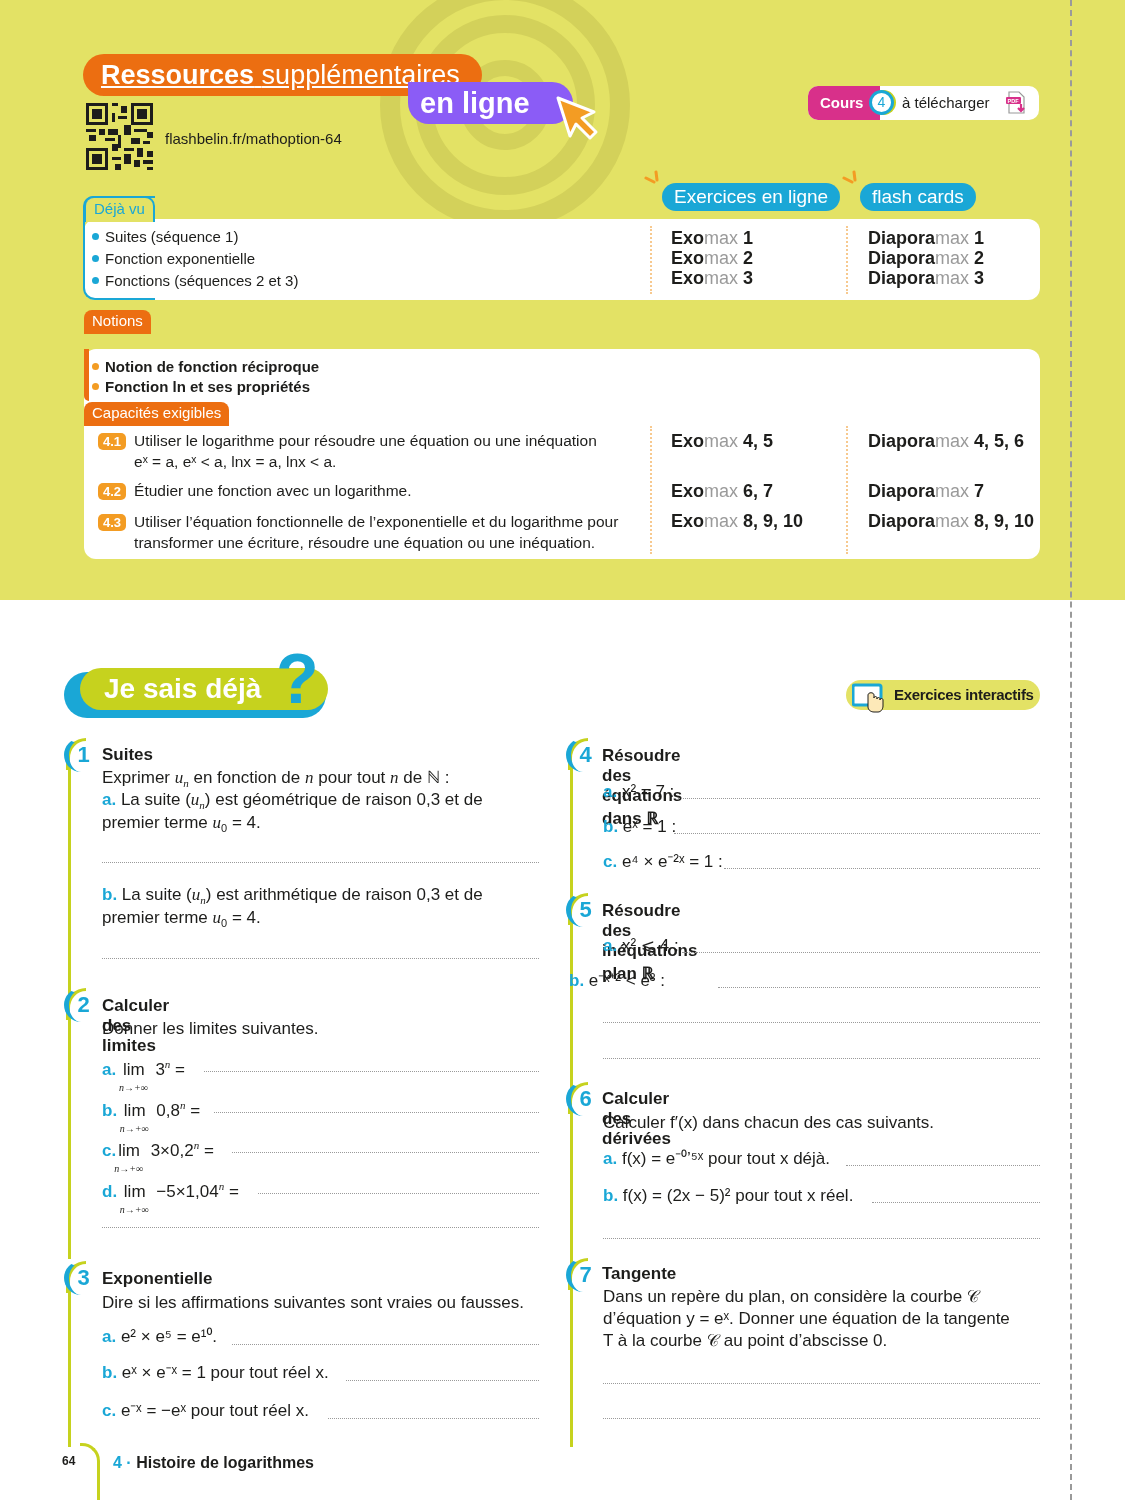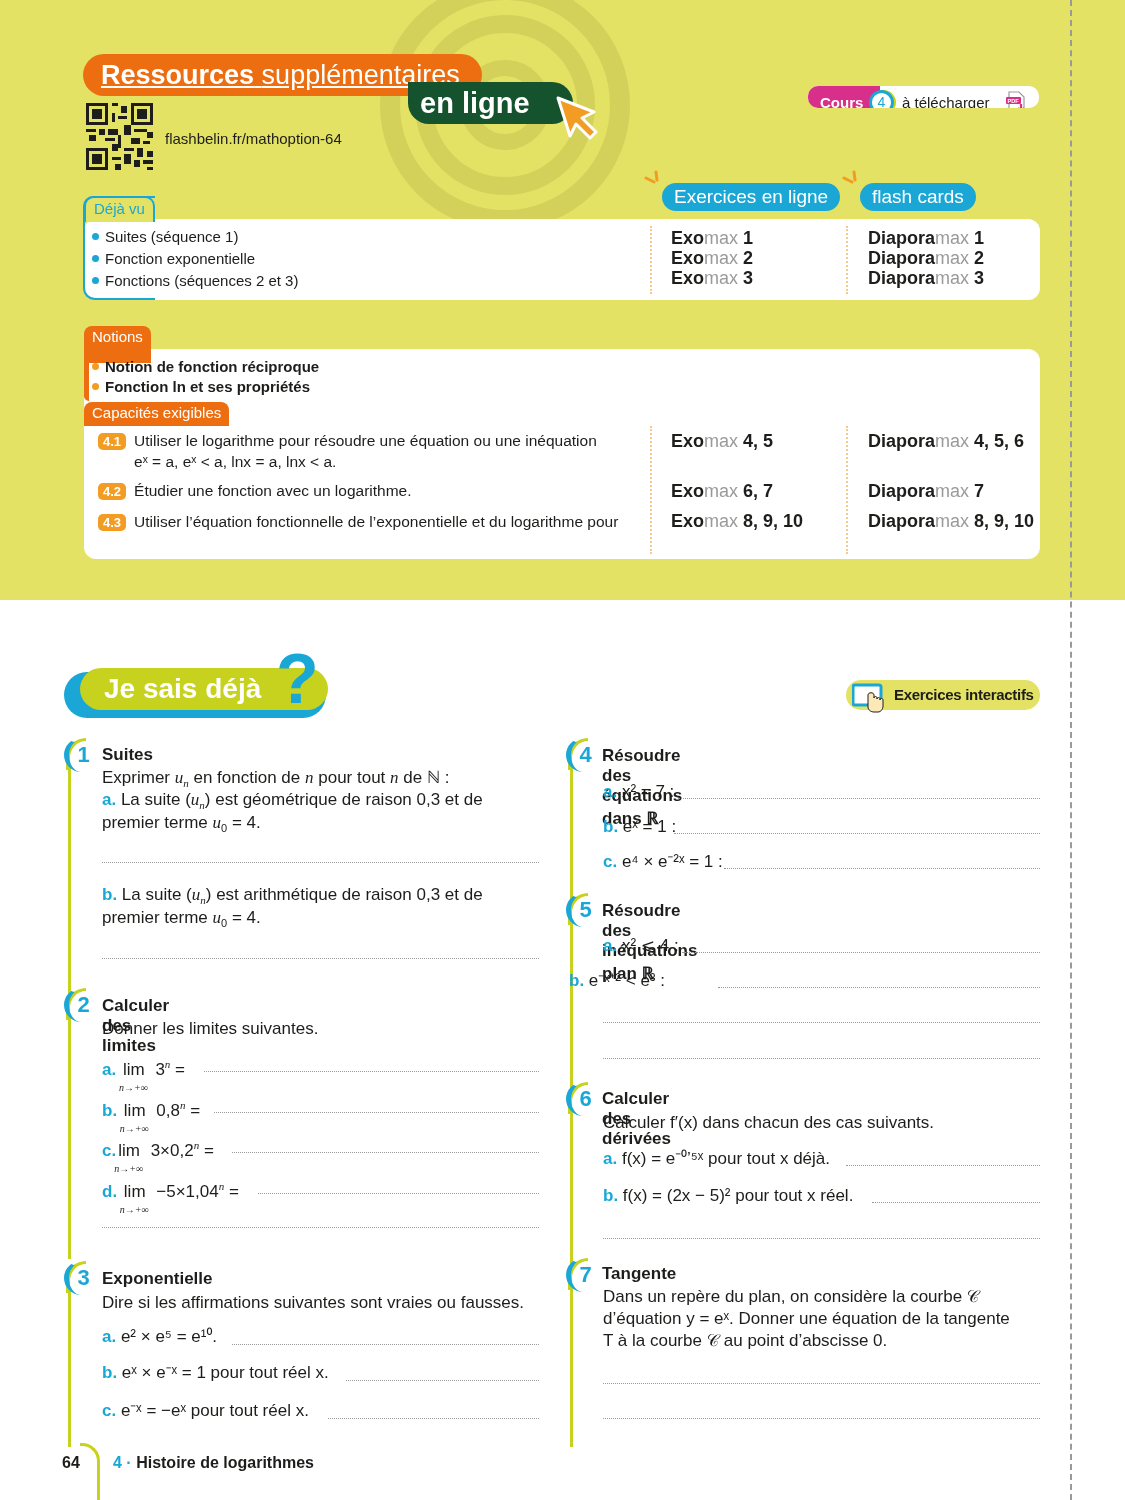--- a/index.html
+++ b/index.html
@@ -5,26 +5,26 @@
   * { box-sizing: border-box; margin: 0; padding: 0; }
   body { width: 1125px; height: 1500px; background: #ffffff; font-family: "Liberation Sans", sans-serif; color: #1d1d1b; position: relative; overflow: hidden; }
   .top { position: absolute; left: 0; top: 0; width: 1125px; height: 600px; background: #e3e265; }
   .cutline { position: absolute; left: 1070px; top: 0; height: 1500px; border-left: 2px dashed #9a9a9a; }
   .rings { position: absolute; left: 380px; top: -20px; width: 250px; height: 250px; border-radius: 50%; border: 20px solid #d3d15a; }
   .rings.r2 { left: 415px; top: 15px; width: 180px; height: 180px; border-width: 18px; }
   .rings.r3 { left: 460px; top: 60px; width: 90px; height: 90px; border-width: 16px; }
 
   .res-title { position: absolute; left: 83px; top: 54px; height: 42px; padding: 0 22px 0 18px; background: #ec6e11; border-radius: 22px; color: #fff; font-size: 27px; line-height: 42px; white-space: nowrap; text-decoration: underline; }
   .res-title b { font-weight: bold; }
-  .res-title2 { position: absolute; left: 408px; top: 82px; height: 42px; width: 165px; background: #14532d; border-radius: 0 22px 22px 22px; color: #fff; font-size: 29px; font-weight: bold; line-height: 42px; padding-left: 12px; }
+  .res-title2 { position: absolute; left: 408px; top: 82px; height: 42px; width: 165px; background: #8b5cf6; border-radius: 0 22px 22px 22px; color: #fff; font-size: 29px; font-weight: bold; line-height: 42px; padding-left: 12px; }
   .cursor { position: absolute; left: 554px; top: 94px; width: 48px; height: 48px; }
   .qr { position: absolute; left: 86px; top: 103px; width: 67px; height: 67px; }
   .url { position: absolute; left: 165px; top: 130px; font-size: 15px; }
 
-  .cours { position: absolute; left: 808px; top: 86px; height: 22px; width: 231px; border-radius: 10px; background: #fff; overflow: hidden; }
+  .cours { position: absolute; left: 808px; top: 86px; height: 34px; width: 231px; border-radius: 10px; background: #fff; overflow: hidden; }
   .cours .pink { position: absolute; left: 0; top: 0; width: 72px; height: 34px; background: #d8308a; }
   .cours .lbl { position: absolute; left: 12px; top: 8px; color: #fff; font-weight: bold; font-size: 15px; }
   .cours .num { position: absolute; left: 61px; top: 4px; width: 25px; height: 25px; border-radius: 50%; background: #fff; border: 3px solid #1aa7d6; box-shadow: 2px 0 0 #c6d21e; color: #1aa7d6; font-size: 14px; text-align: center; line-height: 19px; }
   .cours .txt { position: absolute; left: 94px; top: 8px; font-size: 15px; }
   .cours .pdf { position: absolute; left: 196px; top: 5px; width: 24px; height: 24px; }
 
   .pill { position: absolute; height: 28px; background: #1aa7d6; color: #fff; border-radius: 14px; font-size: 19px; line-height: 28px; padding: 0 12px; }
   .spark { position: absolute; width: 22px; height: 22px; }
 
   .box { position: absolute; background: #fff; border-radius: 12px; }
@@ -52,21 +52,21 @@
   .ex .rail-top { position: absolute; left: 2px; top: 0; width: 20px; height: 32px; border-left: 4px solid #c6d21e; border-top: 3px solid #c6d21e; border-radius: 24px 0 0 0; }
   .ex .title { position: absolute; left: 36px; top: 6px; font-size: 17px; font-weight: bold; }
   .line { position: absolute; font-size: 17px; line-height: 22px; white-space: nowrap; }
   .line .l { color: #1aa7d6; font-weight: bold; }
   .dots { position: absolute; border-bottom: 1.5px dotted #9a9a9a; height: 0; }
   .m { font-family: "Liberation Serif", serif; font-style: italic; }
   sup, sub { font-size: 11px; }
   .lim { display: inline-block; position: relative; margin: 0 6px 0 2px; }
   .lim .under { position: absolute; left: -4px; top: 18px; font-size: 10px; font-family: "Liberation Serif", serif; font-style: italic; white-space: nowrap; }
 
-  .footer-num { position: absolute; left: 62px; top: 1454px; font-size: 16px; font-weight: bold; }
+  .footer-num { position: absolute; left: 62px; top: 1454px; font-size: 12px; font-weight: bold; }
   .footer-arc { position: absolute; left: 80px; top: 1443px; width: 20px; height: 57px; border-top: 3px solid #c6d21e; border-right: 3px solid #c6d21e; border-radius: 0 18px 0 0; }
   .footer-ch { position: absolute; left: 113px; top: 1454px; font-size: 16px; font-weight: bold; }
   .footer-ch .c { color: #1aa7d6; }
 </style>
 </head>
 <body>
 
 <div class="top"></div>
 <div class="rings"></div>
 <div class="rings r2"></div>
@@ -157,38 +157,38 @@
 <div class="vsep" style="left:650px;top:226px;height:68px;"></div>
 <div class="vsep" style="left:846px;top:226px;height:68px;"></div>
 <div class="ref" style="left:671px;top:228px;"><span>Exo</span><span class="g">max</span> <span>1</span></div>
 <div class="ref" style="left:671px;top:248px;"><span>Exo</span><span class="g">max</span> <span>2</span></div>
 <div class="ref" style="left:671px;top:268px;"><span>Exo</span><span class="g">max</span> <span>3</span></div>
 <div class="ref" style="left:868px;top:228px;"><span>Diapora</span><span class="g">max</span> <span>1</span></div>
 <div class="ref" style="left:868px;top:248px;"><span>Diapora</span><span class="g">max</span> <span>2</span></div>
 <div class="ref" style="left:868px;top:268px;"><span>Diapora</span><span class="g">max</span> <span>3</span></div>
 
 <div class="box" style="left:84px;top:349px;width:956px;height:210px;"></div>
-<div class="tab orange" style="left:84px;top:326px;height:37px;">Notions</div>
+<div class="tab orange" style="left:84px;top:310px;height:24px;">Notions</div>
 <div style="position:absolute;left:84px;top:349px;width:5px;height:52px;background:#ec6e11;border-radius:0 0 0 8px;"></div>
 <div style="position:absolute;left:92px;top:357px;">
   <div class="bl" style="font-weight:bold;line-height:20px"><span class="dot" style="background:#f39c23"></span><span>Notion de fonction réciproque</span></div>
   <div class="bl" style="font-weight:bold;line-height:20px"><span class="dot" style="background:#f39c23"></span><span>Fonction ln et ses propriétés</span></div>
 </div>
 <div class="tab orange" style="left:84px;top:402px;height:24px;">Capacités exigibles</div>
 <div class="vsep" style="left:650px;top:426px;height:128px;"></div>
 <div class="vsep" style="left:846px;top:426px;height:128px;"></div>
 
 <div class="cap" style="top:430px;">
   <span class="cap-badge">4.1</span><span class="t"><span>Utiliser le logarithme pour résoudre une équation ou une inéquation</span><br><span>eˣ = a, eˣ &lt; a, lnx = a, lnx &lt; a.</span></span>
 </div>
 <div class="cap" style="top:480px;">
   <span class="cap-badge">4.2</span><span class="t">Étudier une fonction avec un logarithme.</span>
 </div>
 <div class="cap" style="top:511px;">
-  <span class="cap-badge">4.3</span><span class="t"><span>Utiliser l’équation fonctionnelle de l’exponentielle et du logarithme pour</span><br></span>
+  <span class="cap-badge">4.3</span><span class="t"><span>Utiliser l’équation fonctionnelle de l’exponentielle et du logarithme pour</span><br><span>transformer une écriture, résoudre une équation ou une inéquation.</span></span>
 </div>
 
 <div class="ref" style="left:671px;top:431px;"><span>Exo</span><span class="g">max</span> <span>4, 5</span></div>
 <div class="ref" style="left:671px;top:481px;"><span>Exo</span><span class="g">max</span> <span>6, 7</span></div>
 <div class="ref" style="left:671px;top:511px;"><span>Exo</span><span class="g">max</span> <span>8, 9, 10</span></div>
 <div class="ref" style="left:868px;top:431px;"><span>Diapora</span><span class="g">max</span> <span>4, 5, 6</span></div>
 <div class="ref" style="left:868px;top:481px;"><span>Diapora</span><span class="g">max</span> <span>7</span></div>
 <div class="ref" style="left:868px;top:511px;"><span>Diapora</span><span class="g">max</span> <span>8, 9, 10</span></div>
 
 <div class="jsd"></div>

